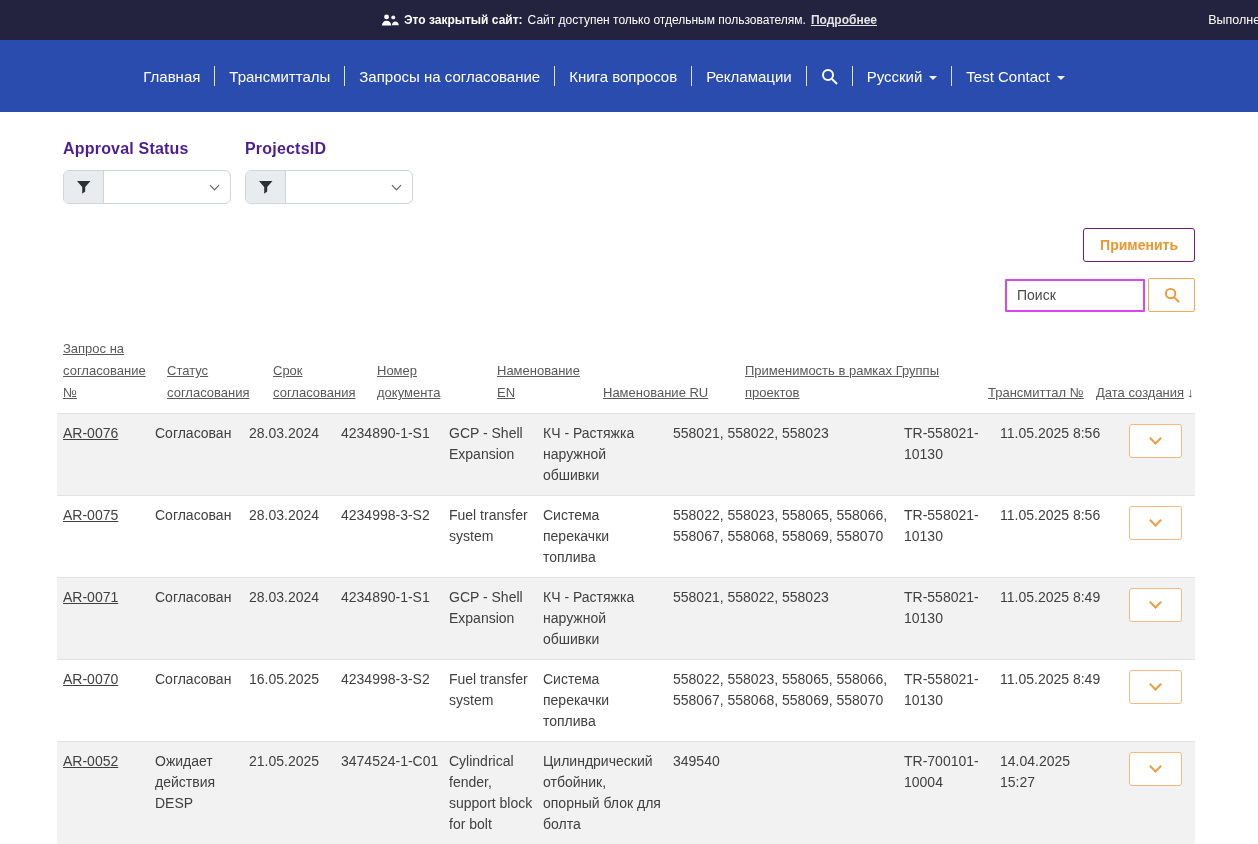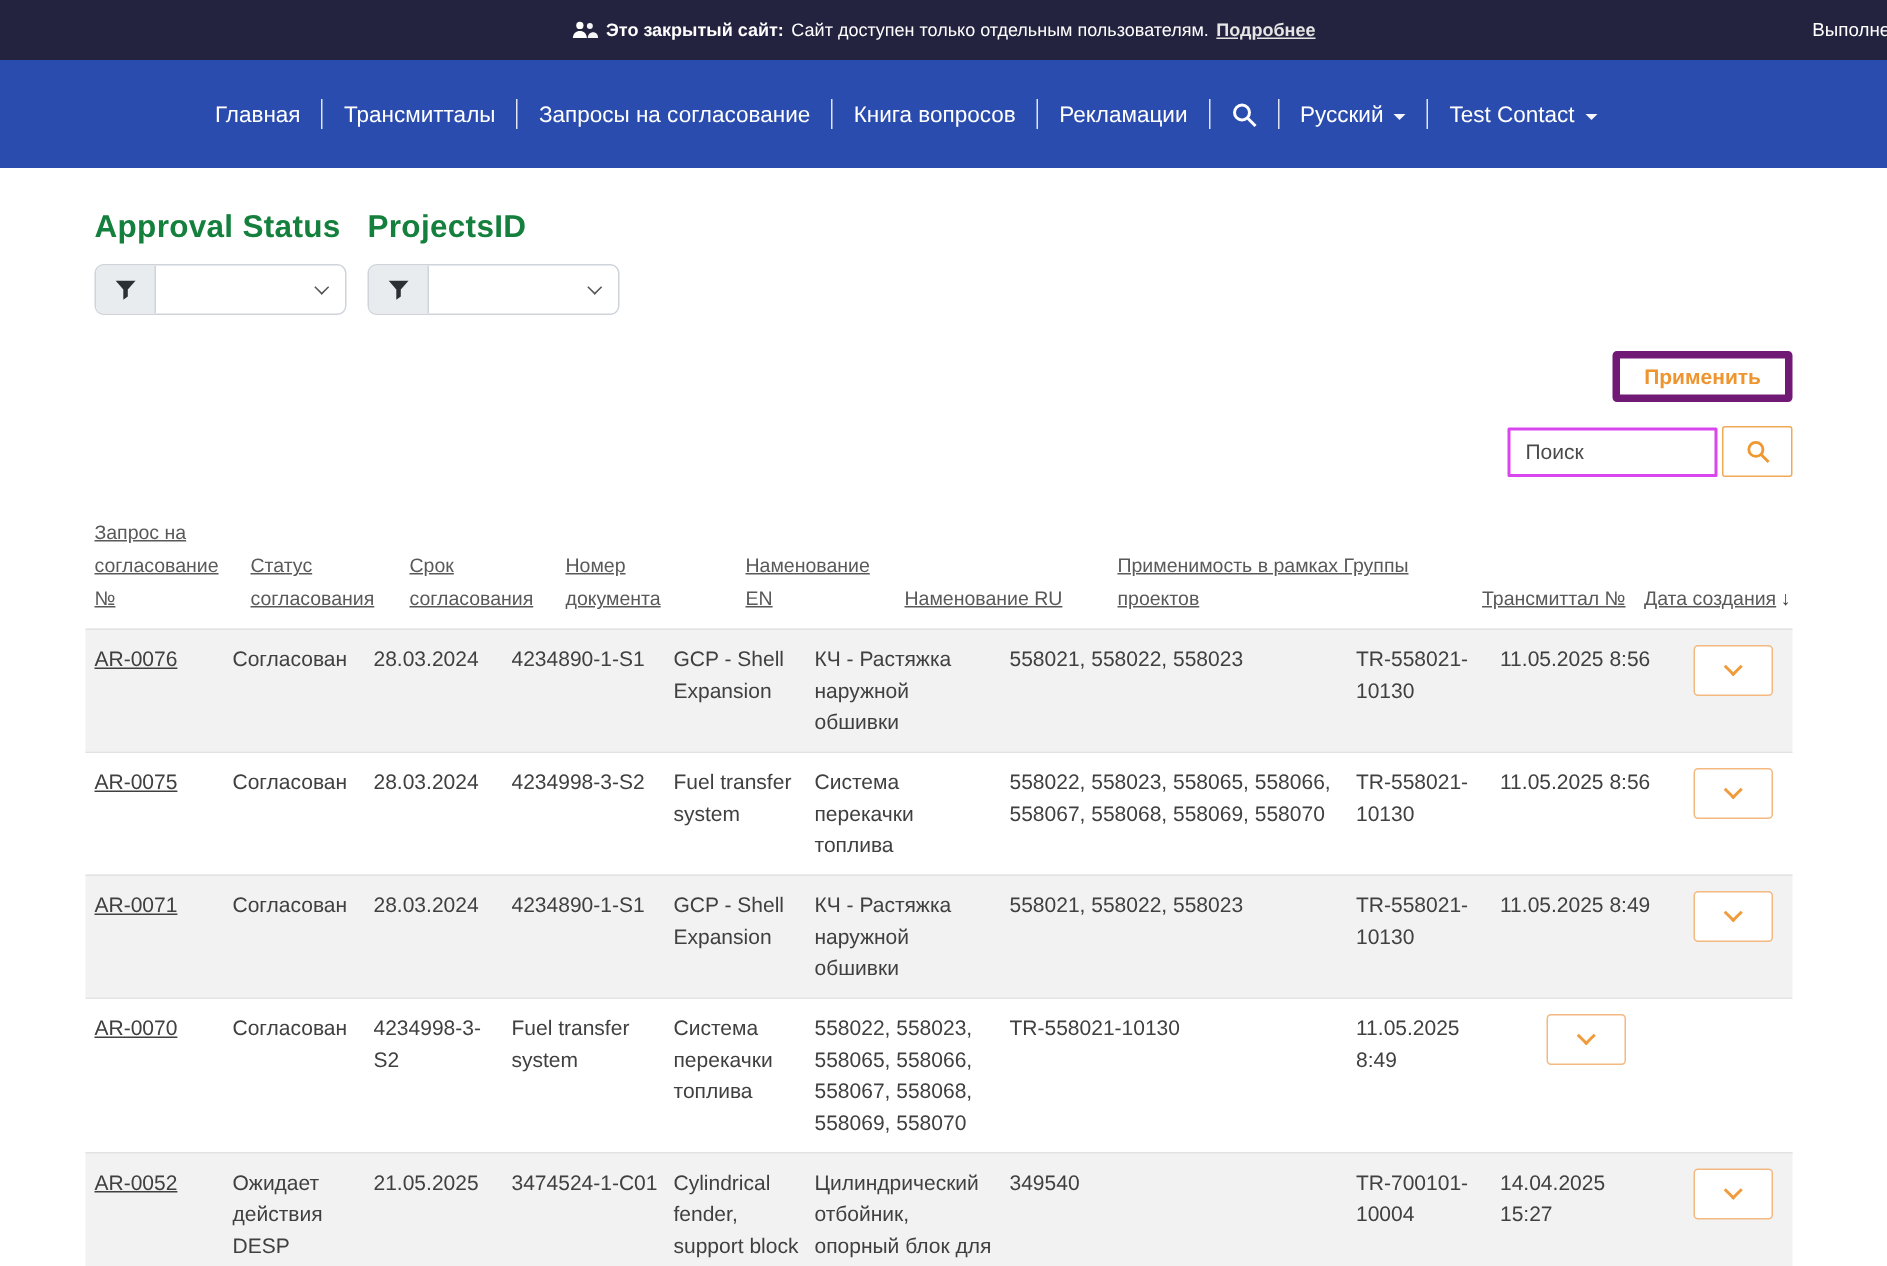--- a/index.html
+++ b/index.html
@@ -38,21 +38,21 @@
     border-left: 4px solid transparent; border-right: 4px solid transparent;
   }
   .nav-search-btn { background: none; border: none; cursor: pointer; padding: 0 14px; display: flex; align-items: center; }
 
   
   main { padding: 0 63px; }
 
   .filters-row { display: flex; gap: 14px; margin-top: 28px; }
   .filter-col { width: 168px; }
   .filter-heading {
-    font-size: 21px; font-weight: 700; color: #15803d;
+    font-size: 16px; font-weight: 700; color: #4c1d95;
     white-space: nowrap; margin-bottom: 12px; letter-spacing: .2px;
   }
   .filter-control {
     display: flex; height: 34px; border: 1px solid #ced4da;
     border-radius: 6px; overflow: hidden; background: #fff;
   }
   .funnel-btn {
     width: 40px; background: #e9ecef; border: none; border-right: 1px solid #ced4da;
     display: flex; align-items: center; justify-content: center; cursor: pointer;
   }
@@ -60,21 +60,21 @@
   .sel-value { position: absolute; left: 9px; top: 8px; font-size: 14px; color: #333; }
   .sel-chevron {
     position: absolute; right: 12px; top: 11px; width: 7px; height: 7px;
     border-right: 1.6px solid #555; border-bottom: 1.6px solid #555;
     transform: rotate(45deg);
   }
 
   .apply-row { display: flex; justify-content: flex-end; margin-top: 24px; }
   .apply-btn {
     height: 34px; padding: 0 16px; background: #fff; cursor: pointer;
-    border: 5px solid #701a75; border-radius: 3px;
+    border: 1px solid #701a75; border-radius: 3px;
     color: #ee952f; font-weight: 700; font-size: 14px;
     font-family: "Liberation Sans", sans-serif;
   }
 
   .search-row { display: flex; justify-content: flex-end; align-items: center; margin-top: 16px; gap: 3px; }
   .search-input {
     width: 140px; height: 33px; border: 2px solid #d946ef; border-radius: 1px;
     padding: 0 10px; font-size: 14px; color: #333;
     font-family: "Liberation Sans", sans-serif; outline: none;
   }
@@ -281,20 +281,21 @@
     <div class="td td-btn">
       <button class="expand-btn">
         <span class="chev"></span>
       </button>
     </div>
   </div>
 
   <div class="trow grid-cols">
     <div class="td"><a class="req-link">AR-0070</a></div>
     <div class="td">Согласован</div>
+    <div class="td">16.05.2025</div>
     <div class="td">4234998-3-S2</div>
     <div class="td">Fuel transfer system</div>
     <div class="td">Система перекачки топлива</div>
     <div class="td">558022, 558023, 558065, 558066, 558067, 558068, 558069, 558070</div>
     <div class="td">TR-558021-10130</div>
     <div class="td">11.05.2025 8:49</div>
     <div class="td td-btn">
       <button class="expand-btn">
         <span class="chev"></span>
       </button>

